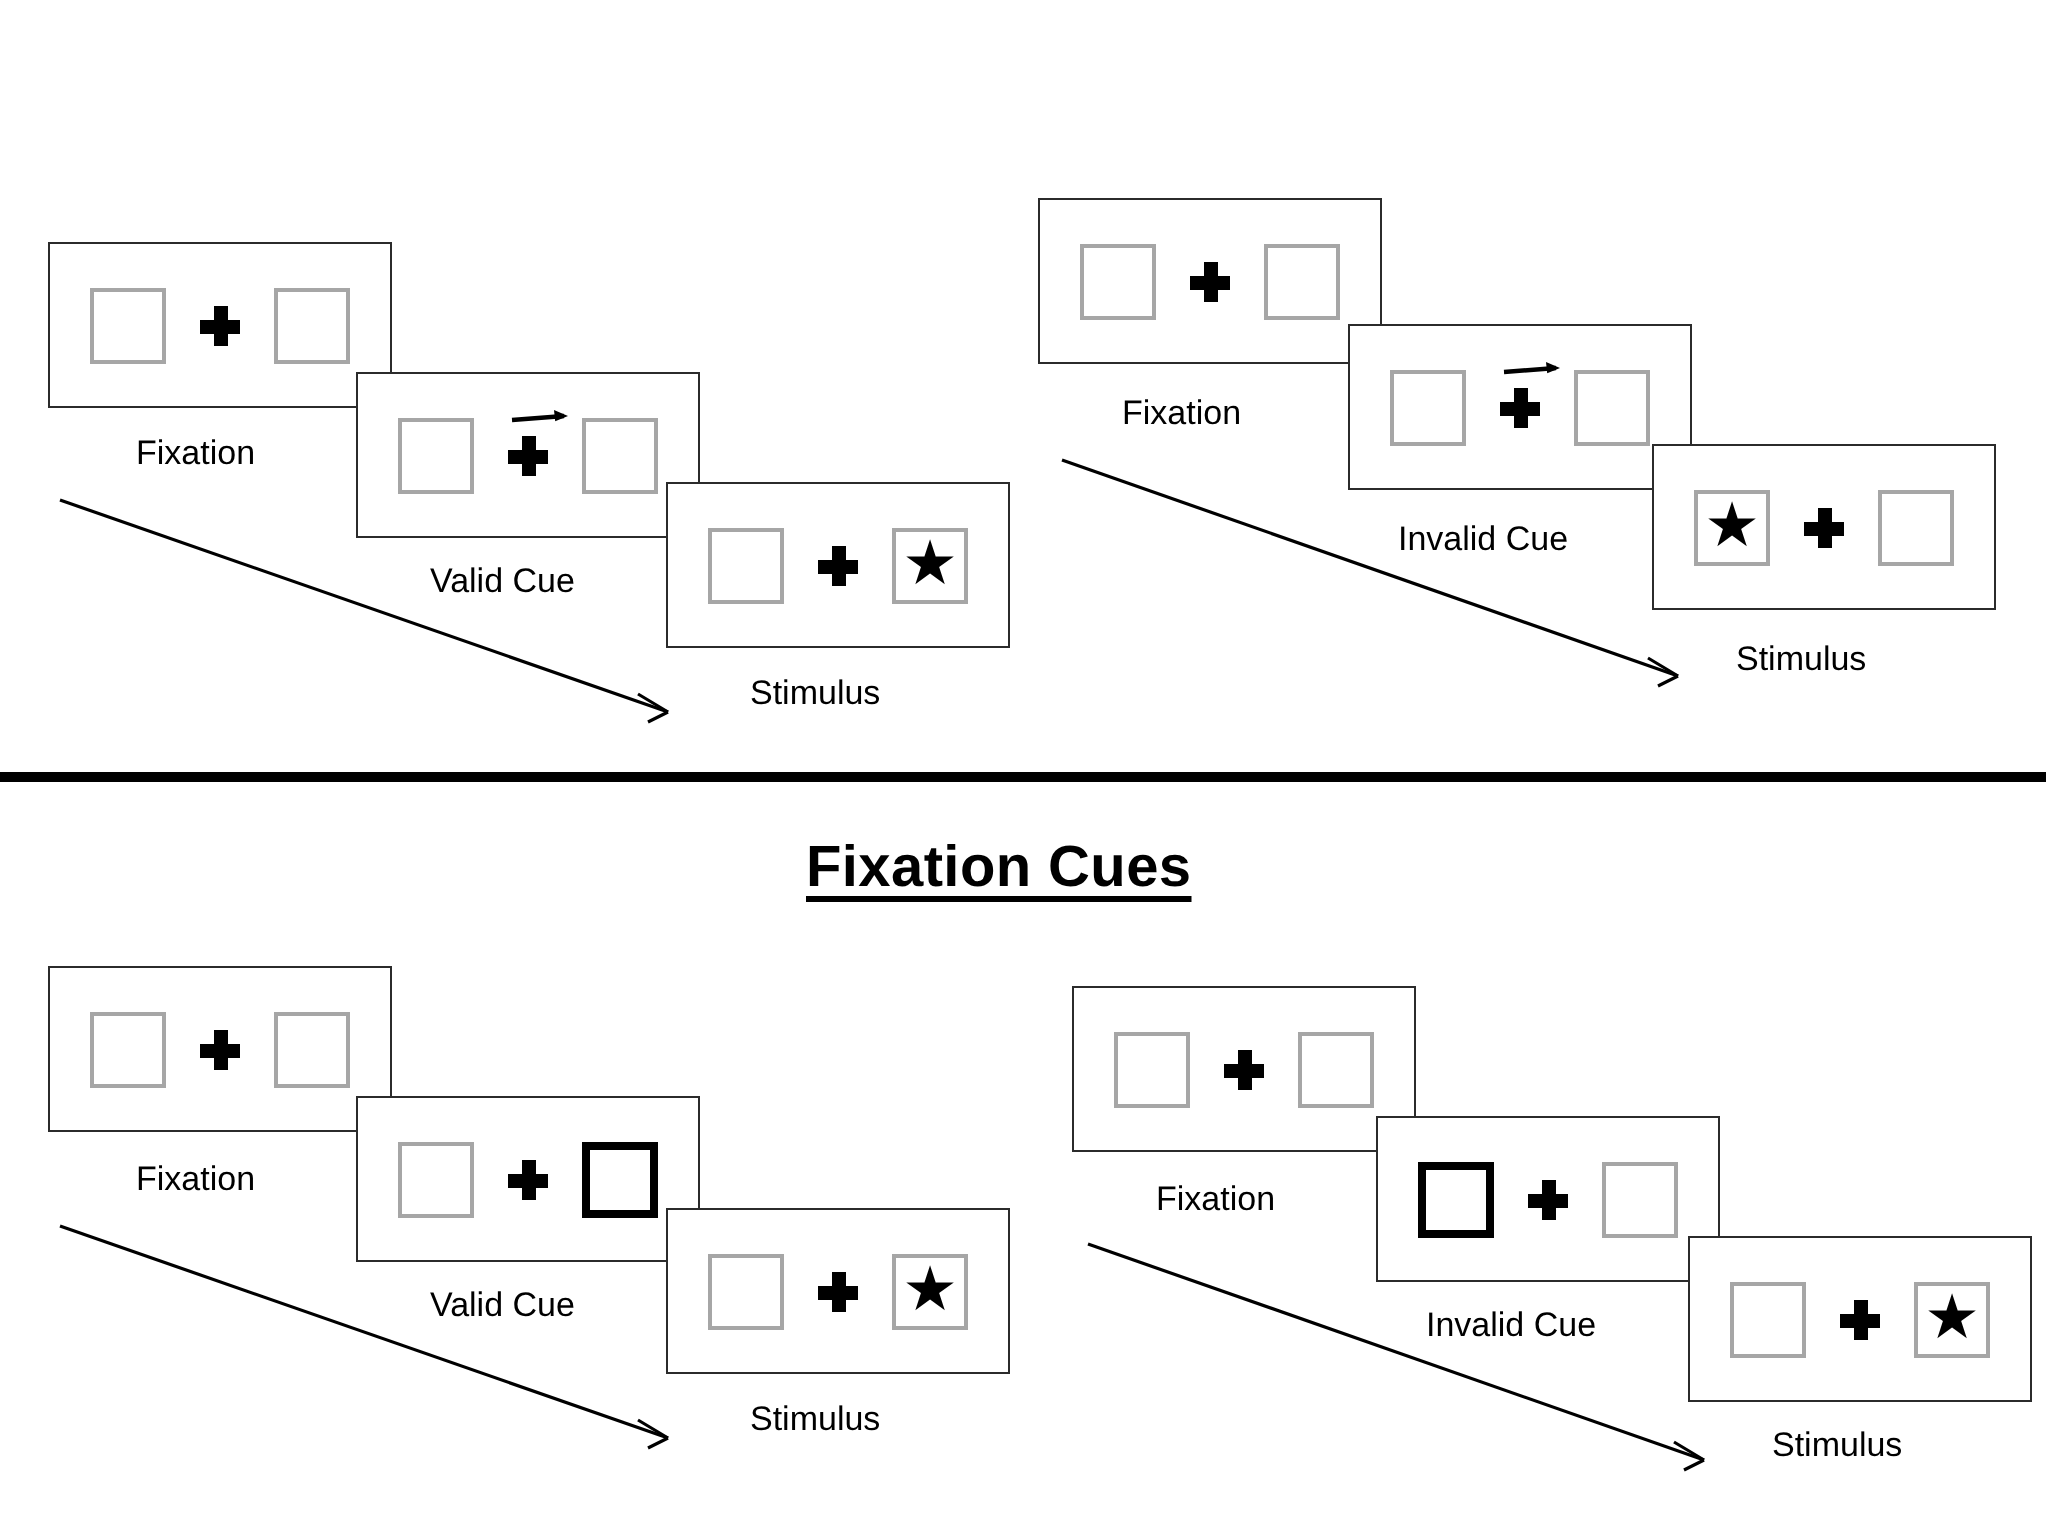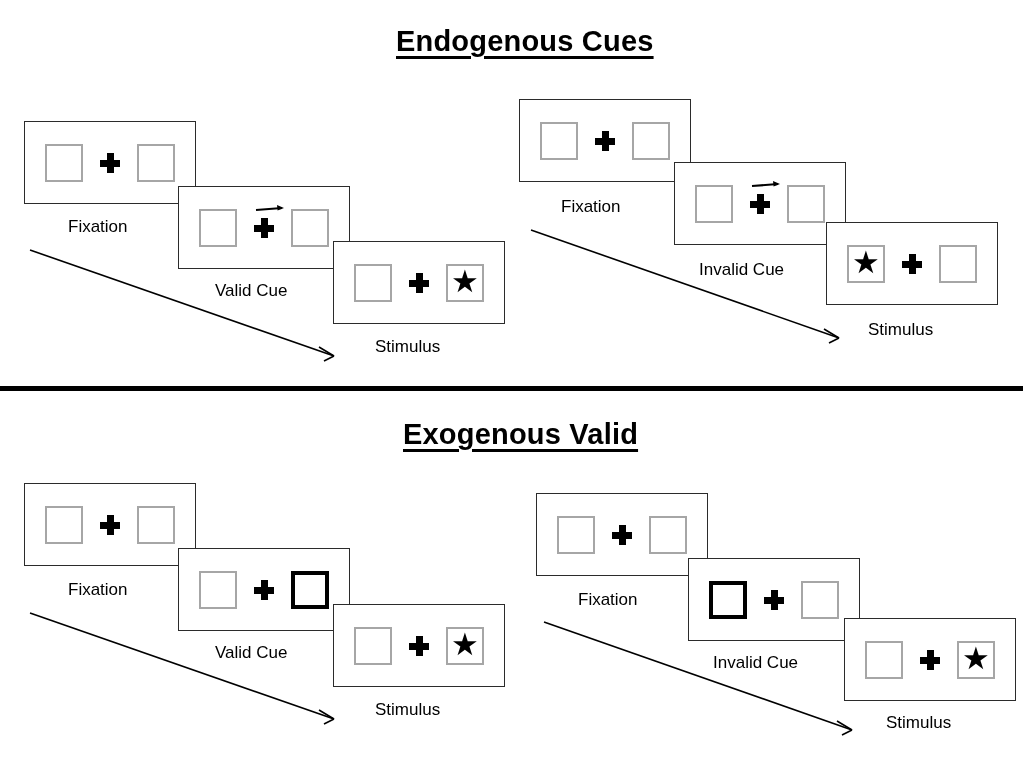--- a/index.html
+++ b/index.html
@@ -100,21 +100,20 @@
   }
 
   
   .seq-arrow{position:absolute;z-index:1;overflow:visible;}
 </style>
 </head>
 <body>
 
 <div class="stage">
 
-  <div class="section-title" style="left:396px;top:25px;">Endogenous Cues</div>
 
   <svg class="seq-arrow" style="left:28px;top:248px;" width="320" height="118">
     <line x1="2" y1="2" x2="306" y2="108" stroke="#000" stroke-width="1.6"></line>
     <path d="M306 108 L291 99 M306 108 L296 113" stroke="#000" stroke-width="1.6" fill="none"></path>
   </svg>
 
   <div class="panel" style="left:24px;top:121px;width:172px;height:83px;">
     <div class="panel-inner">
       <div class="sbox"></div>
       <div class="cue-wrap">
@@ -192,21 +191,21 @@
       <div class="cue-wrap">
         <div class="cross"></div>
       </div>
       <div class="sbox"></div>
     </div>
   </div>
   <div class="caption" style="left:868px;top:320px;">Stimulus</div>
 
   <div class="divider" style="top:386px;"></div>
 
-  <div class="section-title" style="left:403px;top:418px;">Exogenous Valid</div>
+  <div class="section-title" style="left:403px;top:418px;">Fixation Cues</div>
 
   <svg class="seq-arrow" style="left:28px;top:611px;" width="320" height="118">
     <line x1="2" y1="2" x2="306" y2="108" stroke="#000" stroke-width="1.6"></line>
     <path d="M306 108 L291 99 M306 108 L296 113" stroke="#000" stroke-width="1.6" fill="none"></path>
   </svg>
 
   <div class="panel" style="left:24px;top:483px;width:172px;height:83px;">
     <div class="panel-inner">
       <div class="sbox"></div>
       <div class="cue-wrap">

